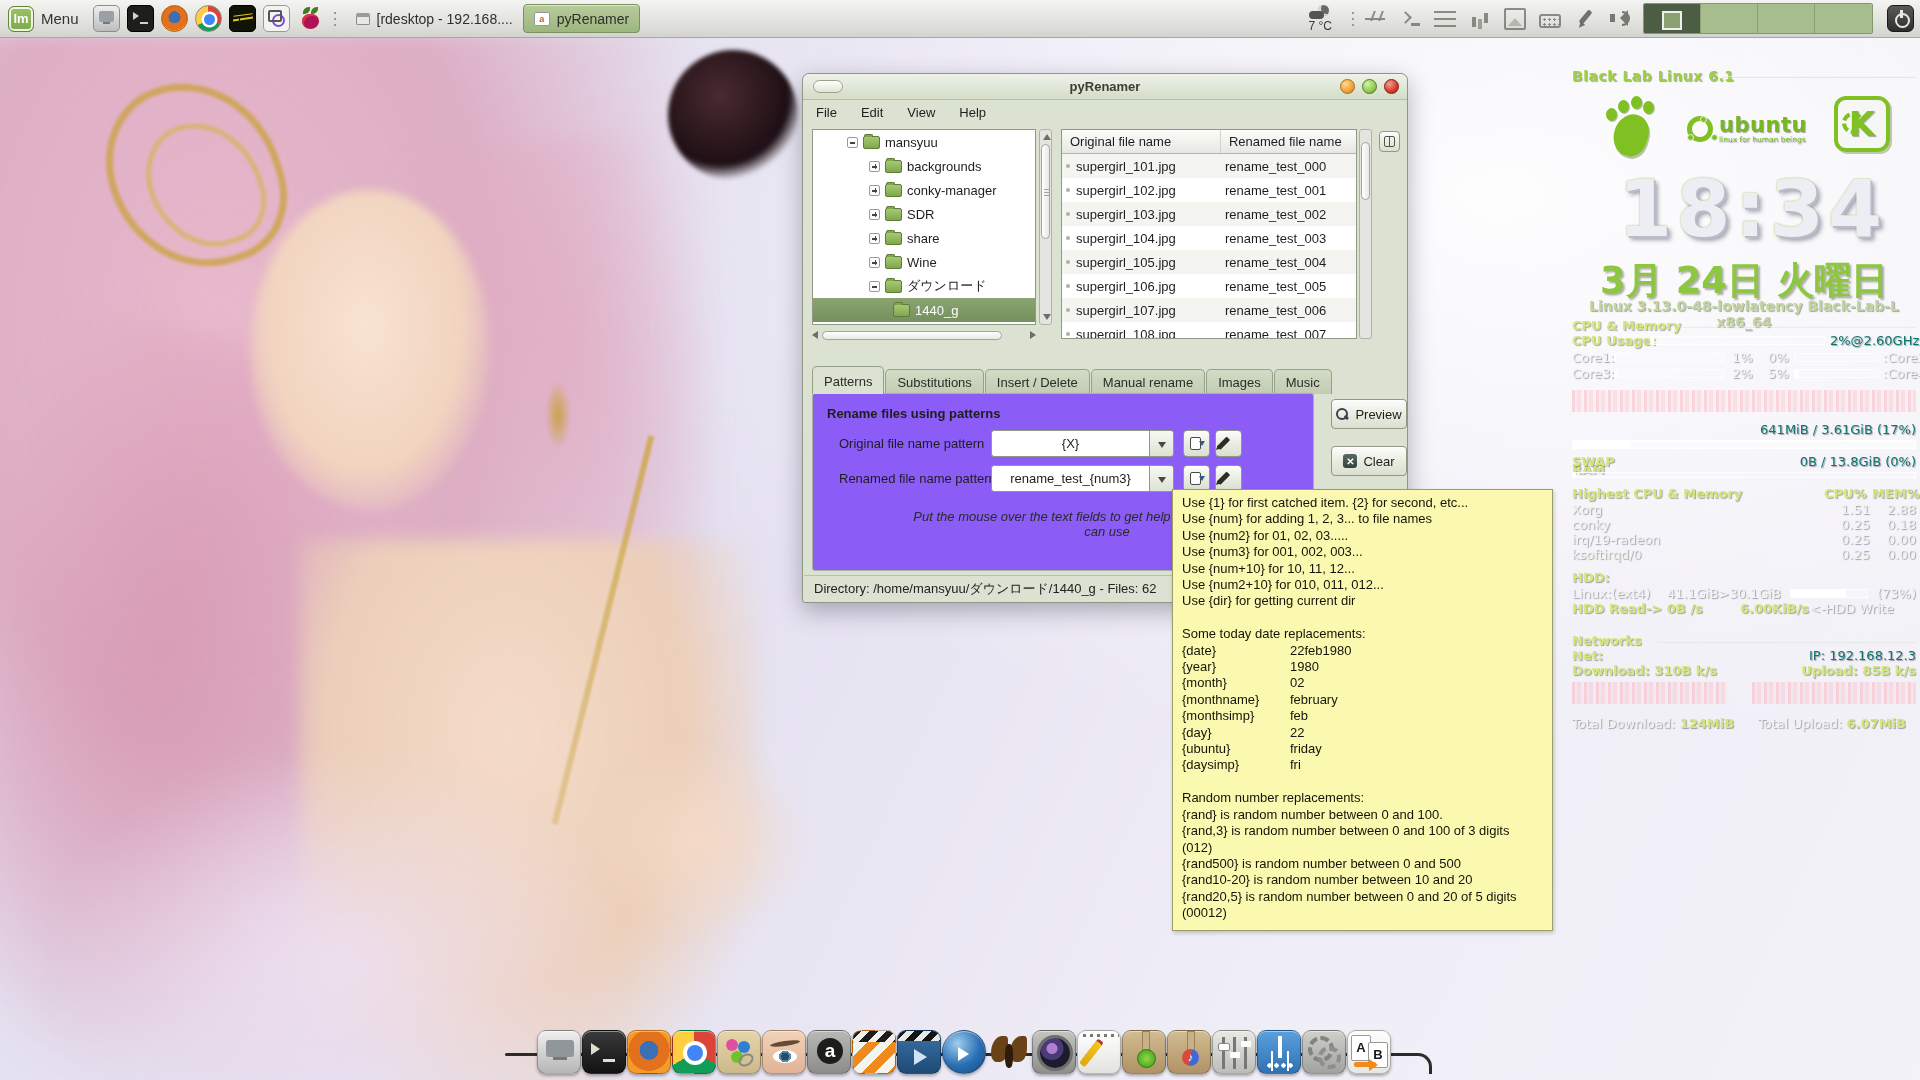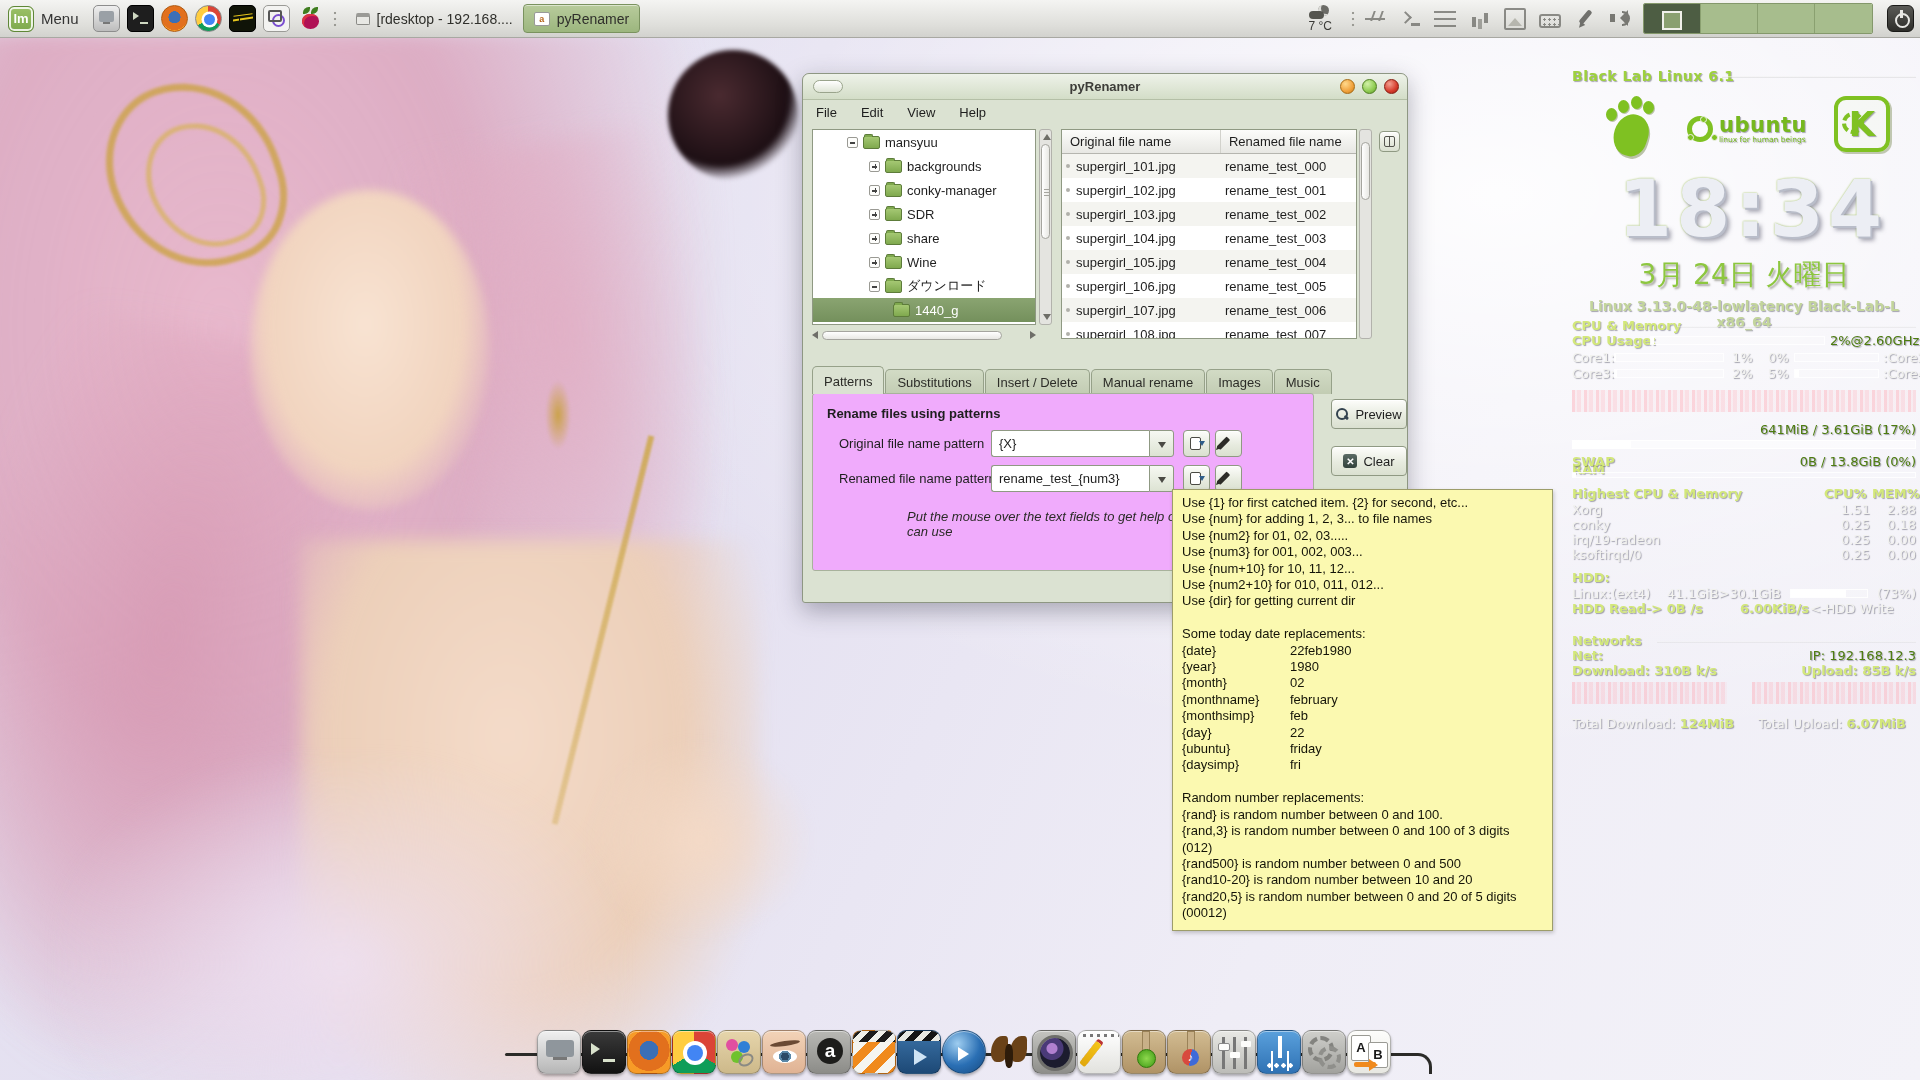--- a/index.html
+++ b/index.html
@@ -174,21 +174,21 @@
 
   
   .btn { background:linear-gradient(#fdfdfb,#e7ebdf 55%, #dae0d0); border:1px solid #8f9983; border-radius:4px;
     box-shadow:inset 0 1px 0 rgba(255,255,255,.9); }
 
   
   .tabs { position:absolute; left:9px; top:292px; display:flex; align-items:flex-end; height:28px; gap:1px; }
   .tab { height:25px; padding:5px 11px 0; font-size:13px; background:linear-gradient(#d2dbc5,#c2ccb3);
     border:1px solid #96a189; border-bottom:none; border-radius:5px 5px 0 0; color:#2c2c28; }
   .tab.active { height:28px; background:#dbe2d2; padding-top:7px; position:relative; z-index:2; }
-  .patterns-frame { position:absolute; left:9px; top:319px; width:502px; height:178px; border:1px solid #a8b29c; border-radius:3px; background:#f0abfc; }
+  .patterns-frame { position:absolute; left:9px; top:319px; width:502px; height:178px; border:1px solid #a8b29c; border-radius:3px; background:#8b5cf6;text-align:center; }
   .pf-heading { position:absolute; left:14px; top:12px; font-weight:bold; }
   .pf-label1 { position:absolute; left:26px; top:42px; }
   .pf-label2 { position:absolute; left:26px; top:77px; }
   .combo { position:absolute; display:flex; height:27px; }
   .combo1 { left:178px; top:36px; } .combo2 { left:178px; top:71px; }
   .entry { width:158px; background:#fff; border:1px solid #8f9983; border-right:none; border-radius:3px 0 0 3px; padding:5px 7px 0; font-size:13px; }
   .combo-arrow { width:25px; border:1px solid #8f9983; border-radius:0 3px 3px 0;
     background:linear-gradient(#f6f8f2,#dde3d3); position:relative; }
   .combo-arrow::after { content:""; position:absolute; left:8px; top:11px; border-left:4.5px solid transparent; border-right:4.5px solid transparent; border-top:6px solid #4a4a44; }
   .mini-btn { position:absolute; width:27px; height:27px; }
@@ -217,26 +217,26 @@
     box-shadow:1px 2px 4px rgba(0,0,0,.2); }
   .tooltip .blank { height:16.4px; }
   .tt-kv { display:flex; }
   .tt-kv .k { width:108px; flex:none; }
 
   
   .conky { position:absolute; left:1572px; top:60px; width:344px; height:700px; z-index:3;
     font-family:"DejaVu Sans", sans-serif; font-size:13px; color:#f2f2ee;
     text-shadow:1px 1px 1px rgba(60,60,80,.45); }
   .conky .abs { position:absolute; }
-  .c-green { color:#9ed13d; } .c-yellow { color:#d3e87a; } .c-white { color:#4d7c0f; }
+  .c-green { color:#9ed13d; } .c-yellow { color:#d3e87a; } .c-white { color:#0f766e; }
   .c-hr { height:2px; background:linear-gradient(rgba(255,255,255,.9),rgba(160,160,160,.4)); }
   .conky-title { font-weight:bold; font-size:14px; letter-spacing:.5px; }
   .clock { font-size:78px; font-weight:bold; color:#eceef4; letter-spacing:4px;
     text-shadow:2px 2px 0 #b9bdc9, 4px 4px 4px rgba(90,90,110,.55), 0 0 2px #9ec050; }
-  .cdate { font-size:28px; font-weight:normal; color:#8dc73f; text-shadow:2px 2px 2px rgba(80,80,60,.45); }
+  .cdate { font-size:37px; font-weight:bold; color:#8dc73f; text-shadow:2px 2px 2px rgba(80,80,60,.45); }
   .kernel { font-size:14px; font-weight:bold; color:#c3d59c; }
   .bar { border:1px solid rgba(255,255,255,.85); background:rgba(255,255,255,.18); height:9px; position:relative; }
   .bar .fill { position:absolute; left:0; top:0; bottom:0; background:#fff; }
   .graph { background:
       repeating-linear-gradient(90deg, rgba(255,160,172,.4) 0 3px, rgba(255,160,172,.12) 3px 5px, rgba(255,160,172,.28) 5px 9px, rgba(255,160,172,.08) 9px 12px); }
   .trow { display:flex; width:344px; }
   .trow .n { flex:1; } .trow .v1 { width:46px; text-align:right; } .trow .v2 { width:46px; text-align:right; }
   
   .gfoot { position:relative; width:62px; height:62px; }
   .gfoot .sole { position:absolute; left:14px; top:18px; width:34px; height:42px; background:#7fc122; border-radius:60% 55% 50% 60%; transform:rotate(18deg); box-shadow:2px 2px 0 rgba(90,110,40,.4); }
@@ -553,20 +553,23 @@
 
     <div class="action-btn btn btn-preview">
       <span class="mag-glyph"></span>
       <span>Preview</span>
     </div>
     <div class="action-btn btn btn-clear">
       <span class="clear-glyph"></span>
       <span>Clear</span>
     </div>
 
+    <div class="statusbar">
+      <span>Directory: /home/mansyuu/ダウンロード/1440_g - Files: 62</span>
+    </div>
   </div>
 
   <div class="tooltip">
     <div>Use {1} for first catched item. {2} for second, etc...</div>
     <div>Use {num} for adding 1, 2, 3... to file names</div>
     <div>Use {num2} for 01, 02, 03.....</div>
     <div>Use {num3} for 001, 002, 003...</div>
     <div>Use {num+10} for 10, 11, 12...</div>
     <div>Use {num2+10} for 010, 011, 012...</div>
     <div>Use {dir} for getting current dir</div>

